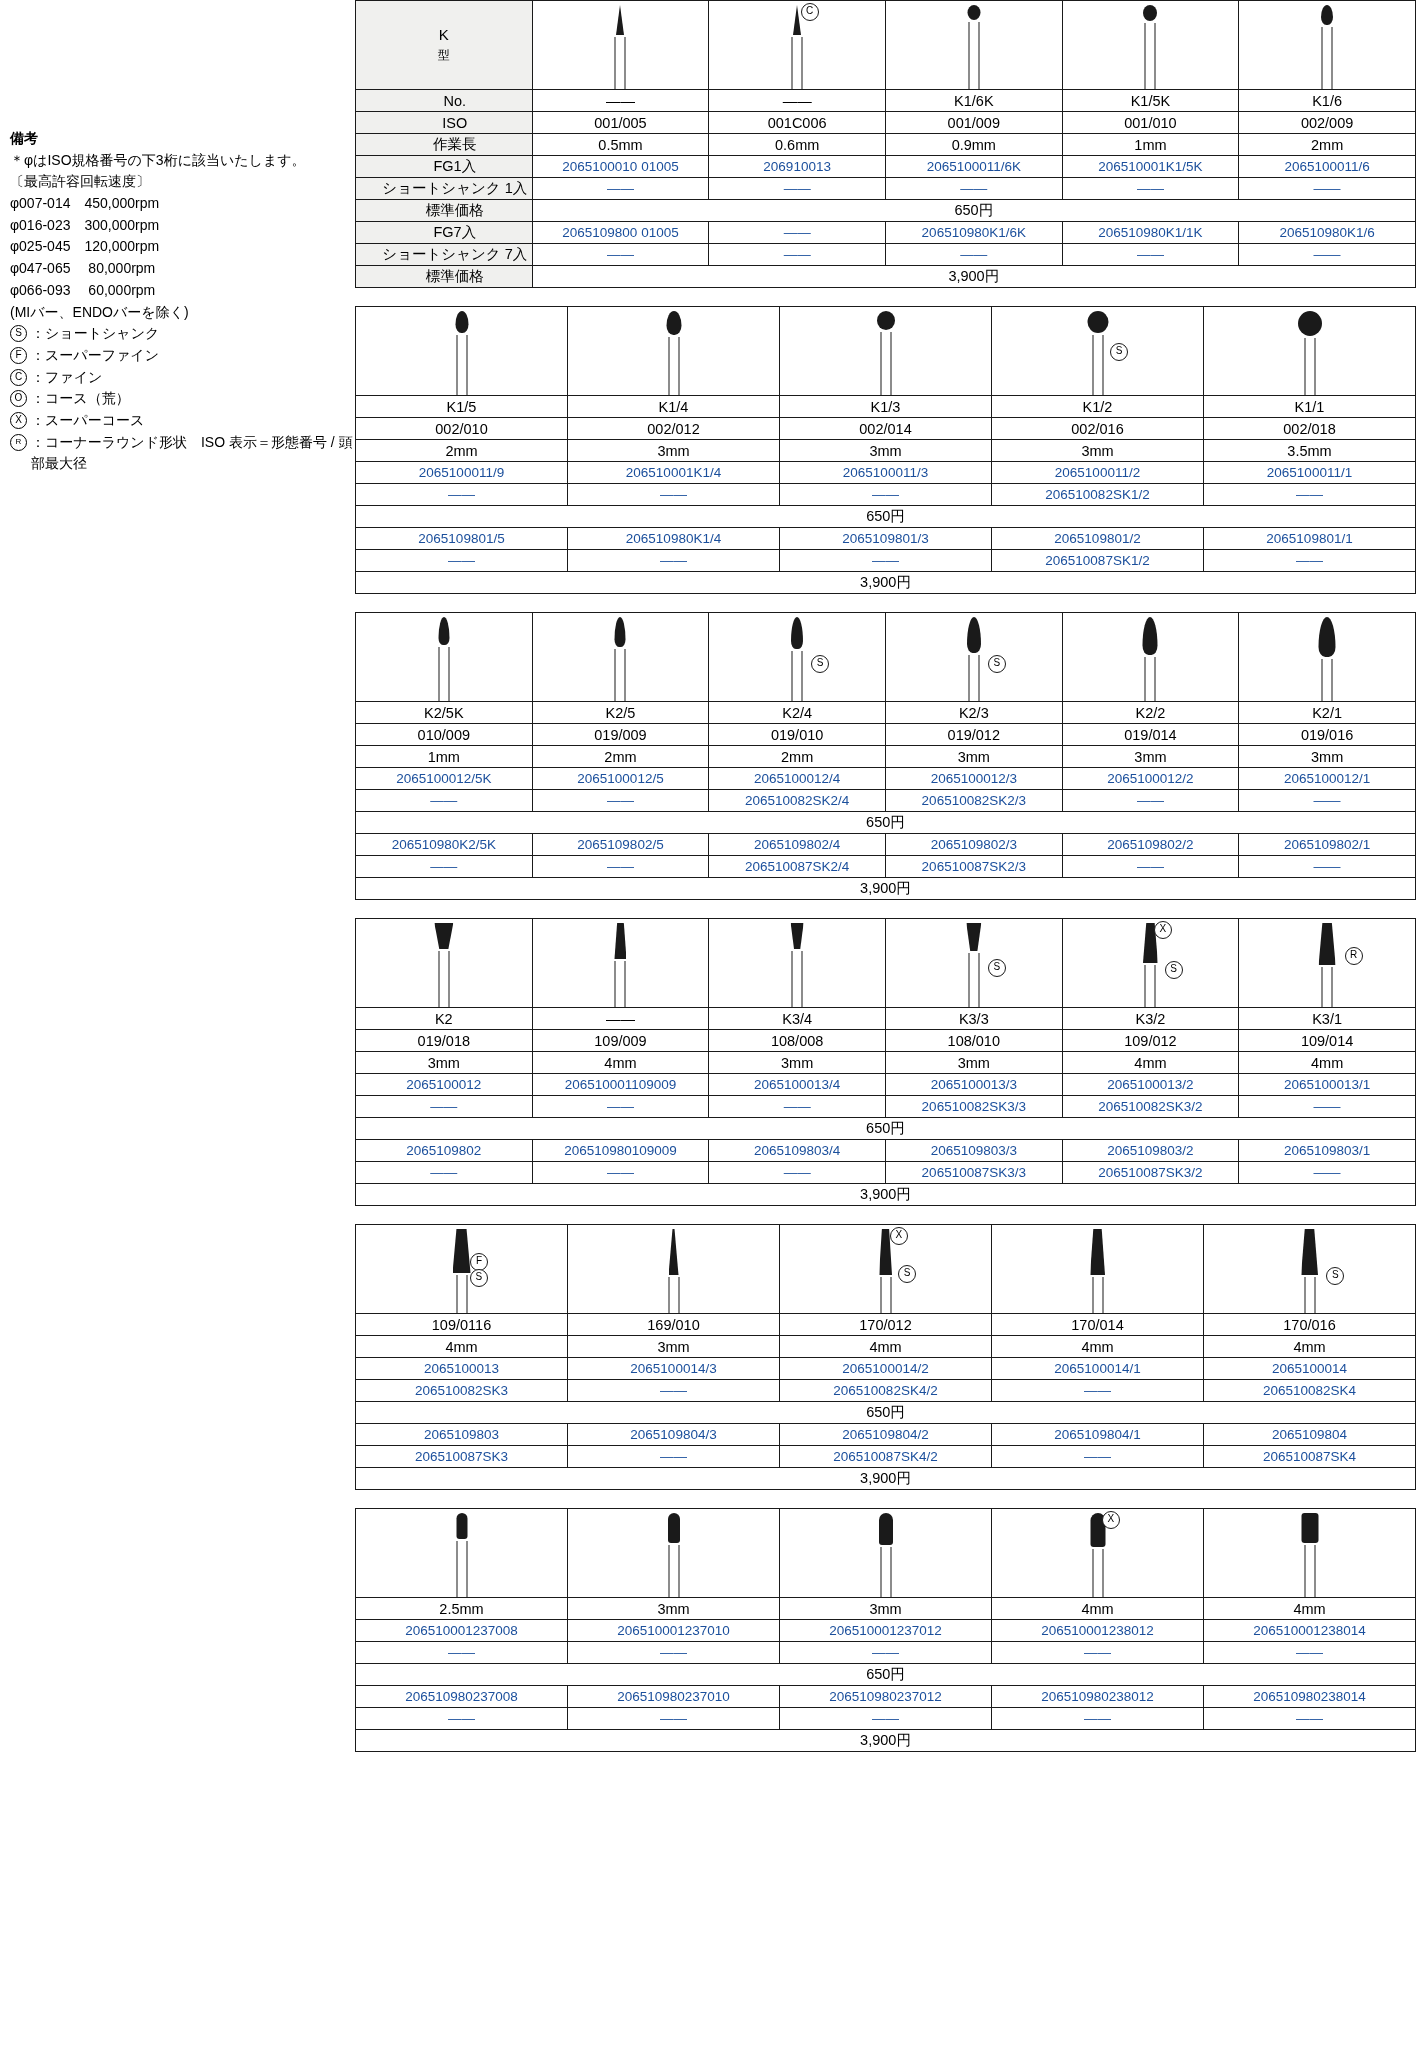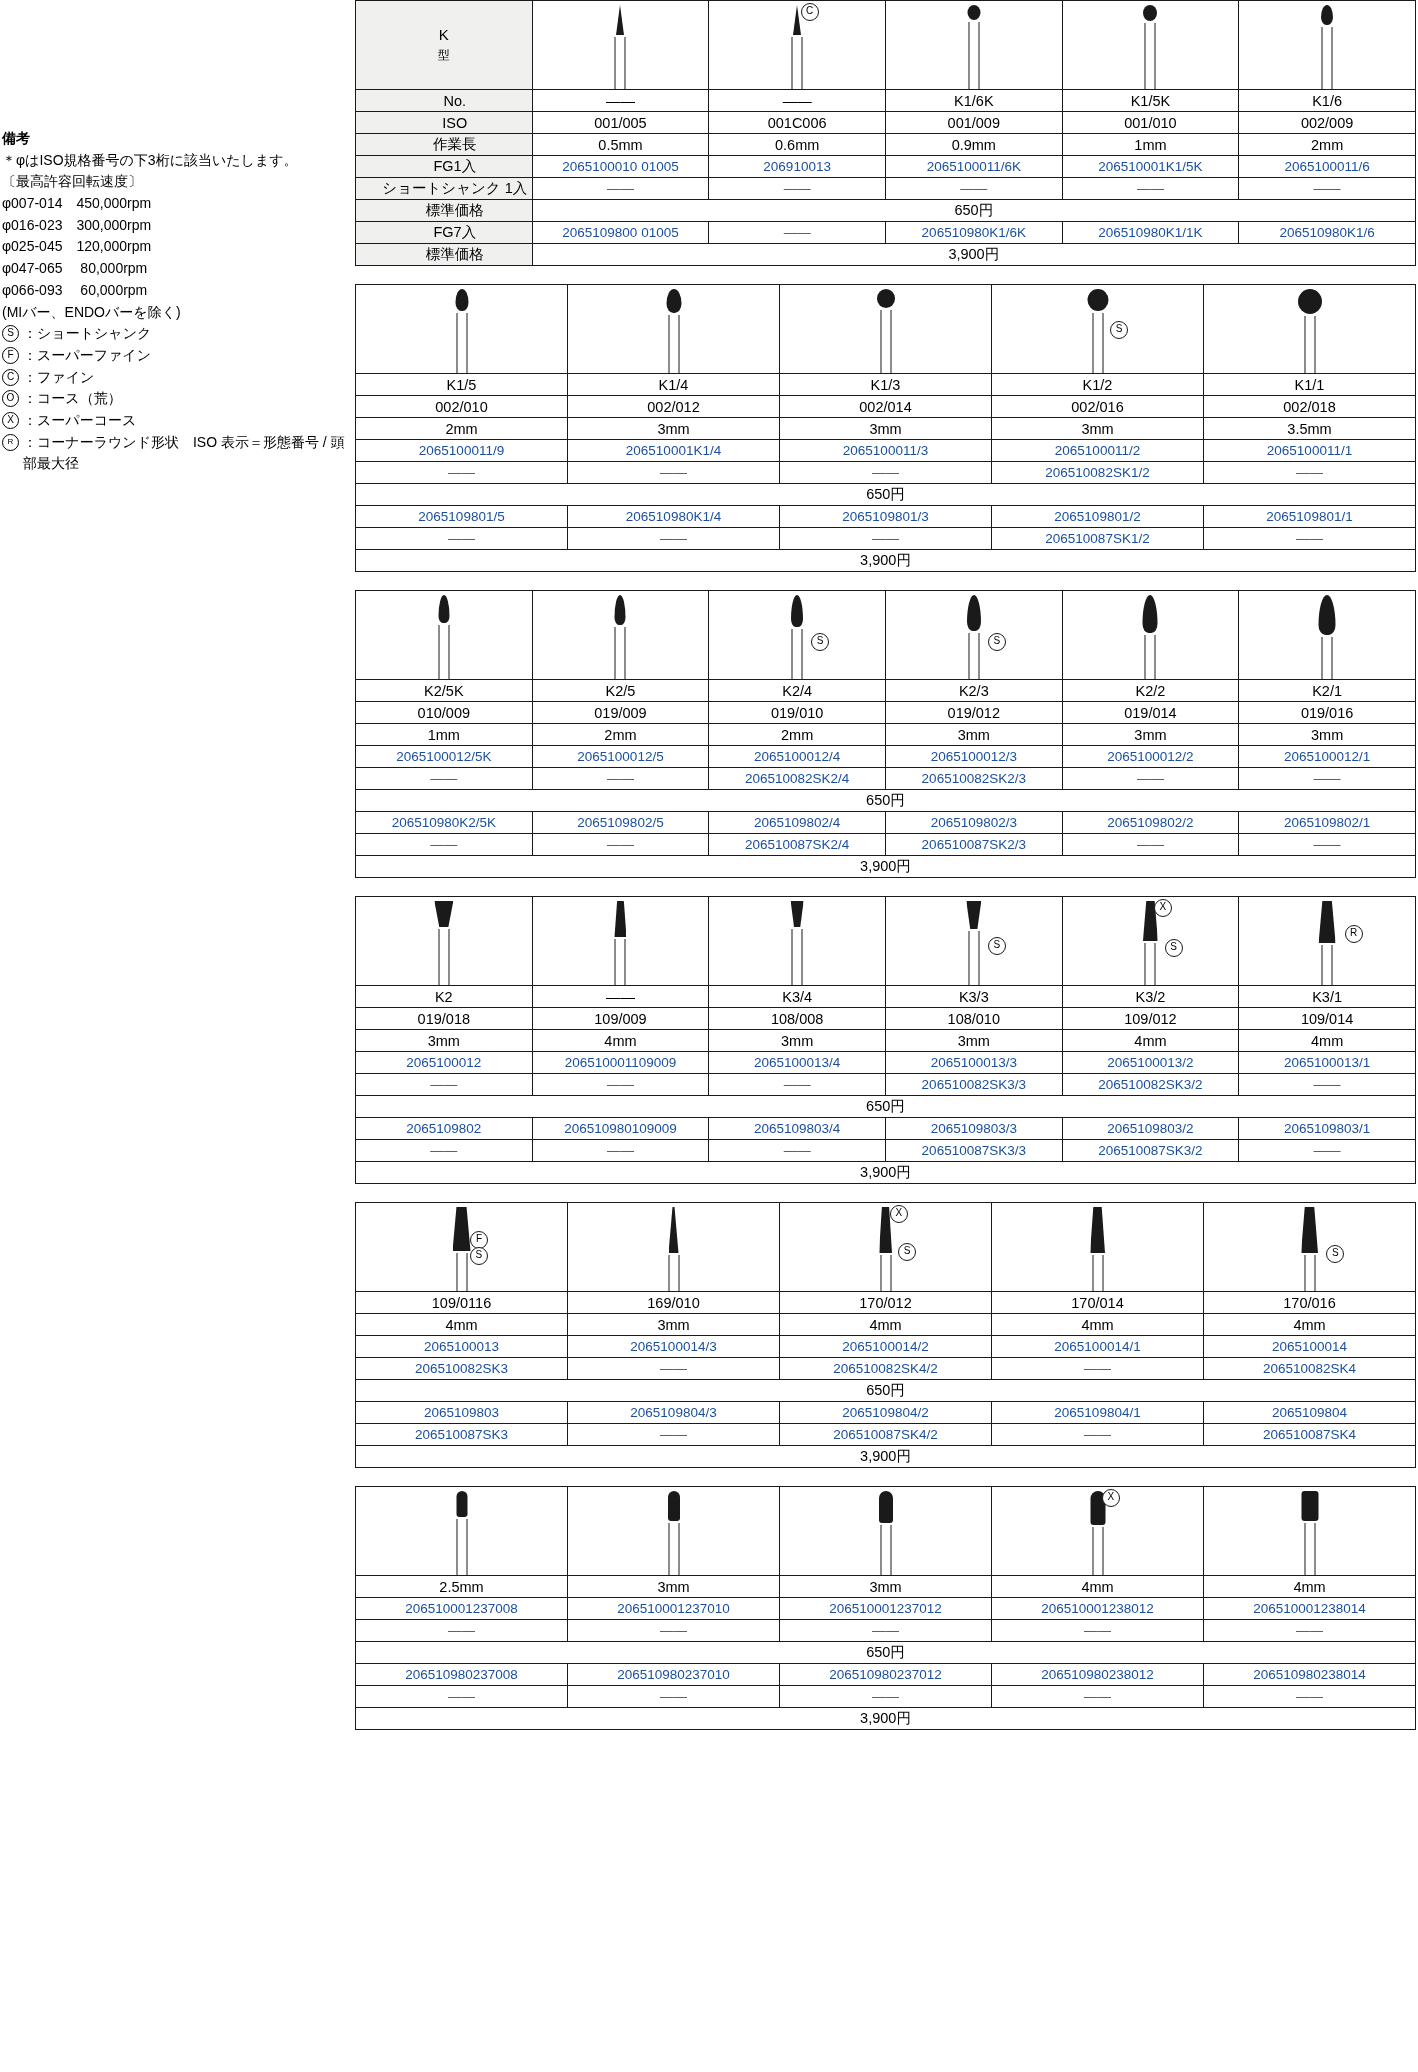--- a/index.html
+++ b/index.html
@@ -6,21 +6,21 @@
   body{
     width:1418px;height:2072px;
     background:#ffffff;
     font-family:"Liberation Sans","DejaVu Sans",sans-serif;
     color:#000;
     position:relative;
     overflow:hidden;
   }
   
   .notes{
-    position:absolute;left:2px;top:128px;width:350px;
+    position:absolute;left:10px;top:128px;width:350px;
     font-size:14px;line-height:1.55;
   }
   .notes .title{font-weight:bold;font-size:14px;}
   .notes .line{white-space:pre;}
   .notes .blk{}
   .notes .sym{display:flex;align-items:flex-start;gap:4px;}
   .circ{
     display:inline-block;width:15px;height:15px;border:1px solid #000;border-radius:50%;
     font-size:10px;line-height:13px;text-align:center;flex:none;margin-top:2px;
   }
@@ -196,20 +196,28 @@
         </tr>
         <tr>
           <td class="hdrcell">FG7入</td>
           <td class="code">2065109800 01005</td>
           <td class="code">——</td>
           <td class="code">206510980K1/6K</td>
           <td class="code">206510980K1/1K</td>
           <td class="code">206510980K1/6</td>
         </tr>
         <tr>
+          <td class="hdrcell">ショートシャンク 7入</td>
+          <td class="code">——</td>
+          <td class="code">——</td>
+          <td class="code">——</td>
+          <td class="code">——</td>
+          <td class="code">——</td>
+        </tr>
+        <tr>
           <td class="hdrcell">標準価格</td>
           <td class="" colspan="5">3,900円</td>
         </tr>
       </tbody>
     </table>
     <table>
       <colgroup>
         <col style="width:212px">
         <col style="width:212px">
         <col style="width:212px">

